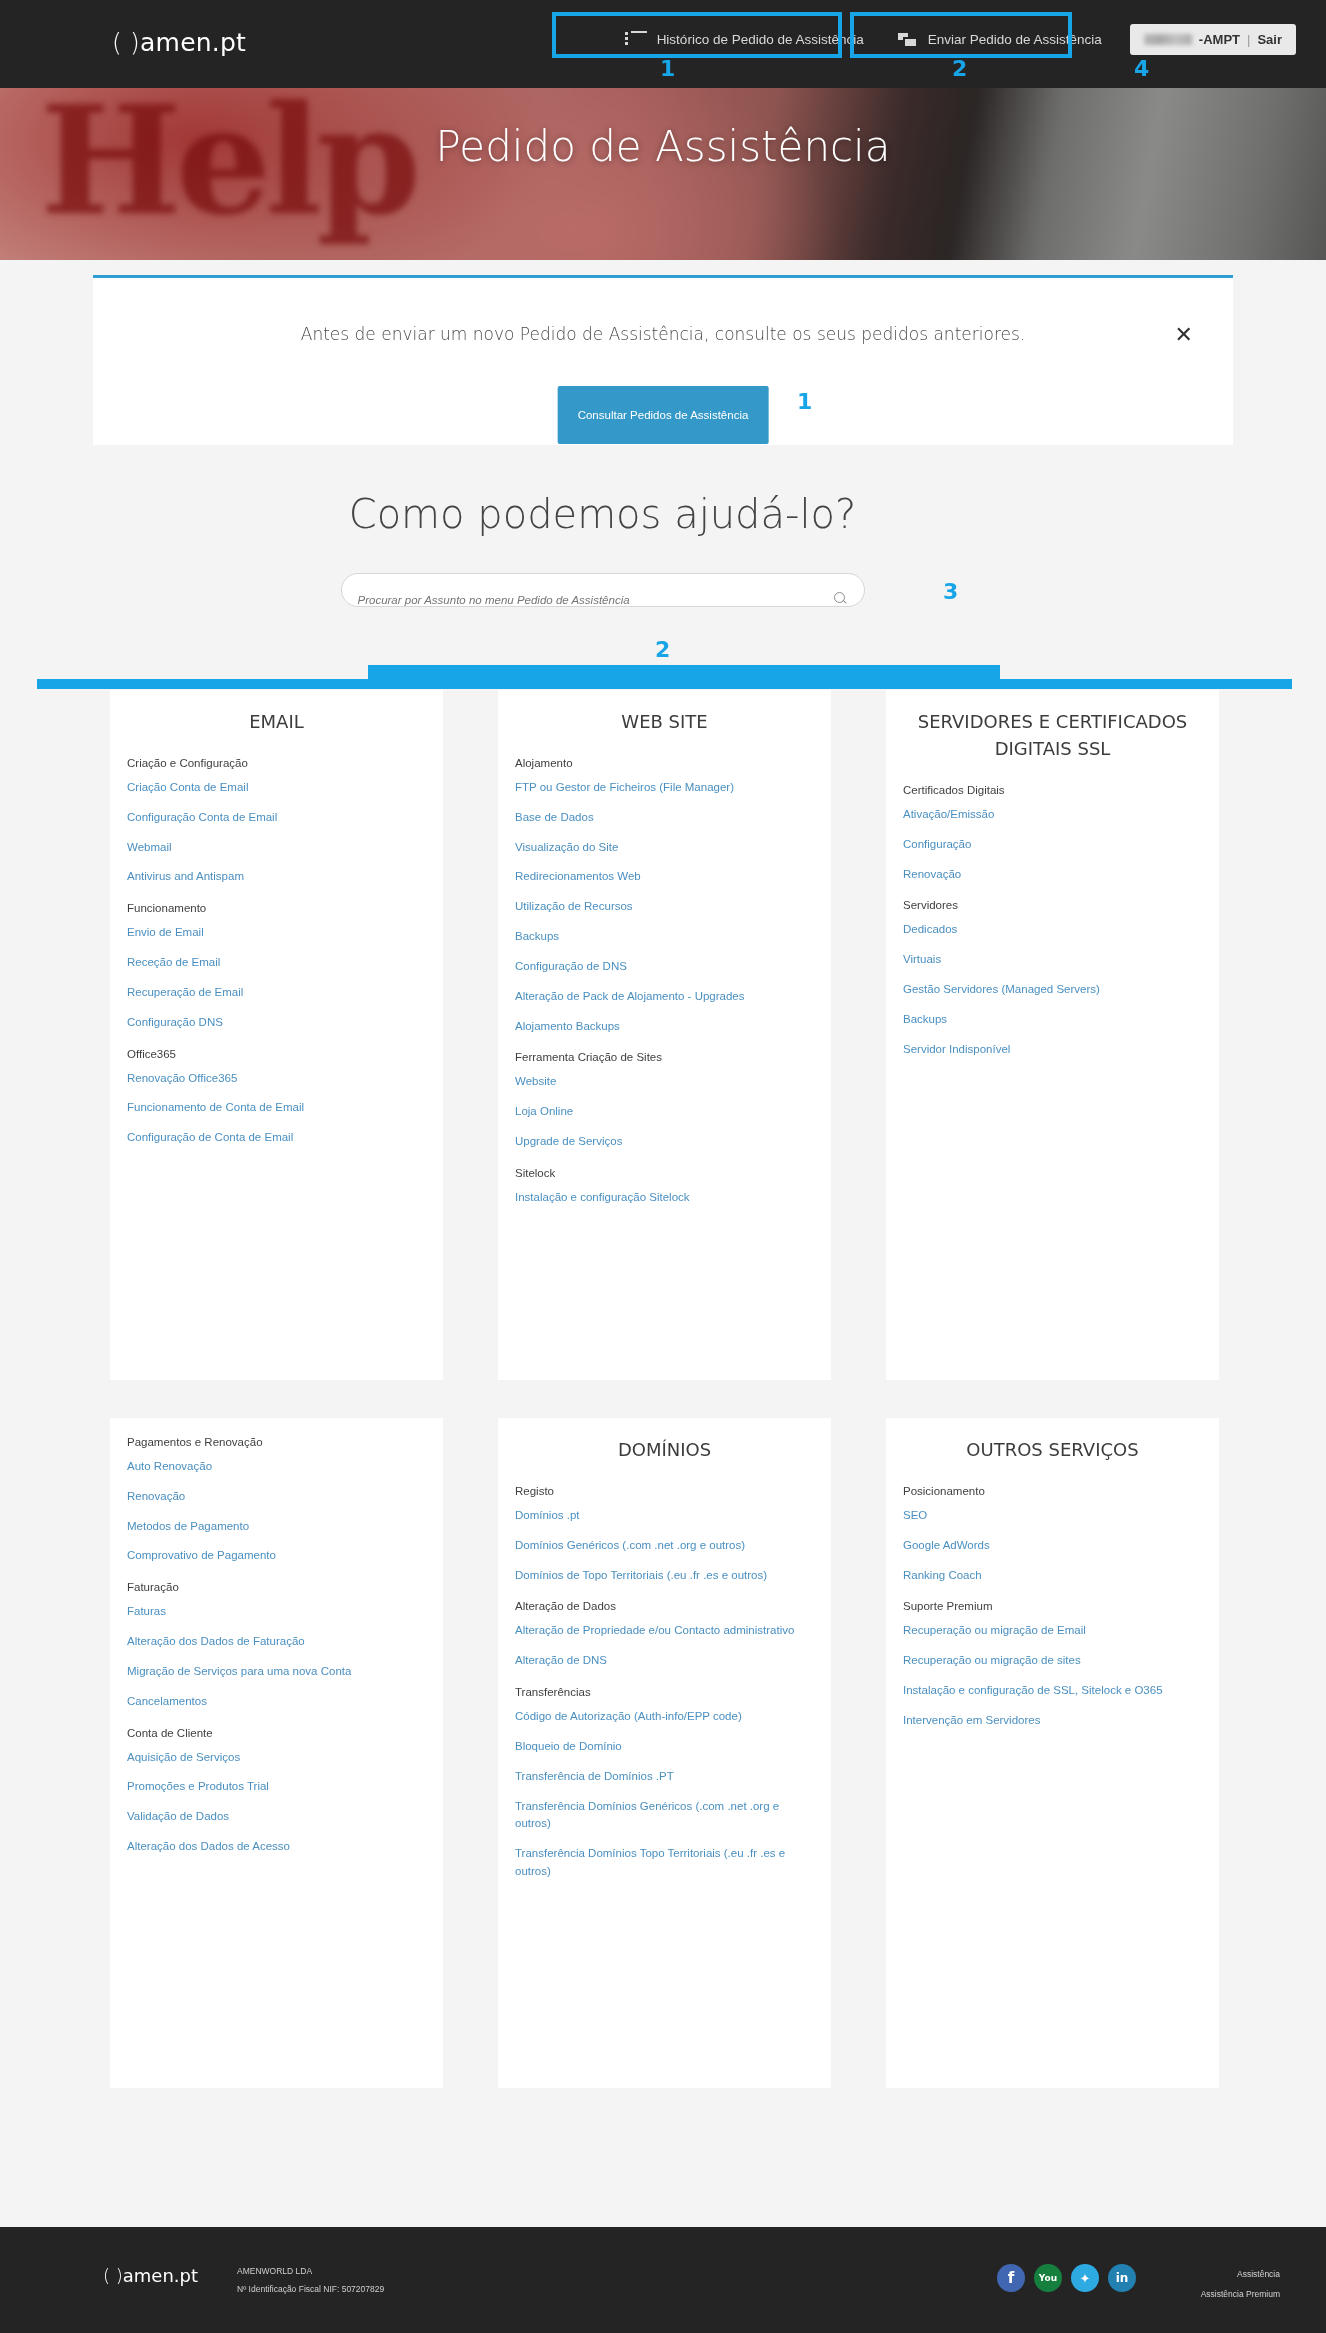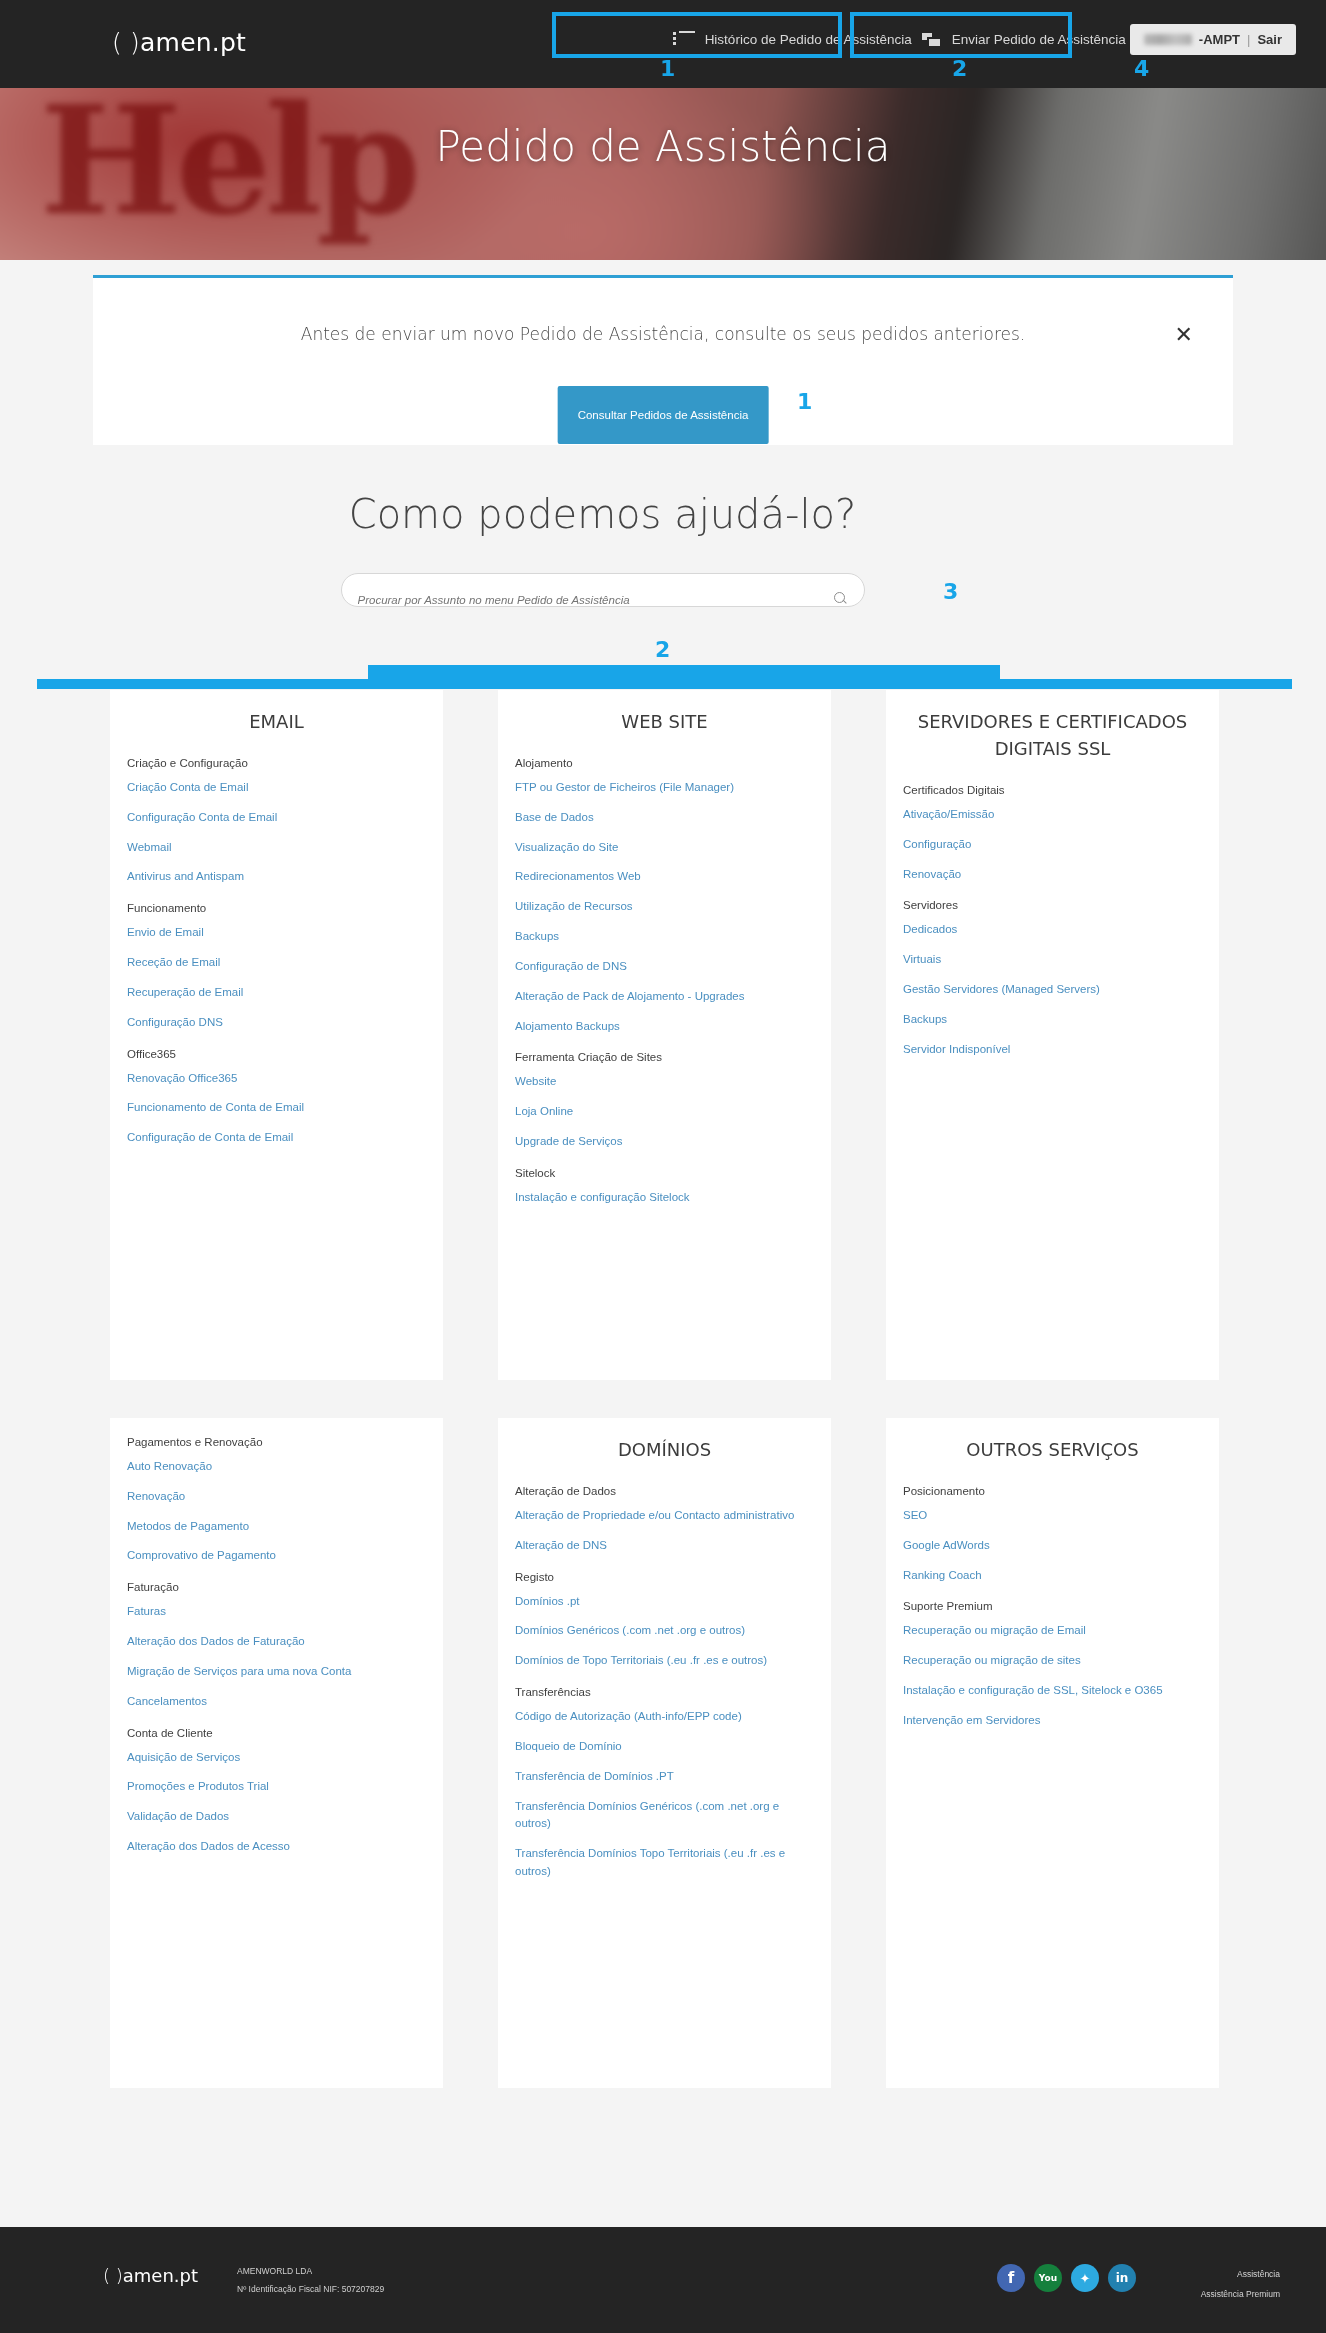--- a/index.html
+++ b/index.html
@@ -19,21 +19,21 @@
   }
   .logo {
     position: absolute; left: 112px; top: 28px;
     color: #ffffff; font-size: 25px; letter-spacing: .2px;
     font-family: "DejaVu Sans", sans-serif; font-weight: 500;
     white-space: nowrap;
   }
   .logo .paren { font-weight: 300; }
   .nav-right {
     position: absolute; right: 30px; top: 24px;
-    display: flex; align-items: center; 
+    display: flex; align-items: center; gap: 24px;
   }
   .nav-link {
     display: flex; align-items: center; gap: 10px;
     color: #d8d8d8; font-size: 13.5px; white-space: nowrap;
     padding: 6px 4px; cursor: pointer;
   }
   .nav-icon { width: 22px; height: 18px; position: relative; flex: 0 0 22px; }
   
   .ic-list i { position: absolute; left: 6px; height: 2px; width: 16px; background: #d8d8d8; }
   .ic-list i:nth-child(1) { top: 2px; }
@@ -360,29 +360,29 @@
           <a class="link">Aquisição de Serviços</a>
           <a class="link">Promoções e Produtos Trial</a>
           <a class="link">Validação de Dados</a>
           <a class="link">Alteração dos Dados de Acesso</a>
         </div>
       </div>
 
       <div class="card r2">
         <div class="card-title">DOMÍNIOS</div>
         <div class="group">
-          <div class="group-label">Alteração de Dados</div>
-          <a class="link">Alteração de Propriedade e/ou Contacto administrativo</a>
-          <a class="link">Alteração de DNS</a>
-        </div>
-        <div class="group">
           <div class="group-label">Registo</div>
           <a class="link">Domínios .pt</a>
           <a class="link">Domínios Genéricos (.com .net .org e outros)</a>
           <a class="link">Domínios de Topo Territoriais (.eu .fr .es e outros)</a>
+        </div>
+        <div class="group">
+          <div class="group-label">Alteração de Dados</div>
+          <a class="link">Alteração de Propriedade e/ou Contacto administrativo</a>
+          <a class="link">Alteração de DNS</a>
         </div>
         <div class="group">
           <div class="group-label">Transferências</div>
           <a class="link">Código de Autorização (Auth-info/EPP code)</a>
           <a class="link">Bloqueio de Domínio</a>
           <a class="link">Transferência de Domínios .PT</a>
           <a class="link">Transferência Domínios Genéricos (.com .net .org e outros)</a>
           <a class="link">Transferência Domínios Topo Territoriais (.eu .fr .es e outros)</a>
         </div>
       </div>

